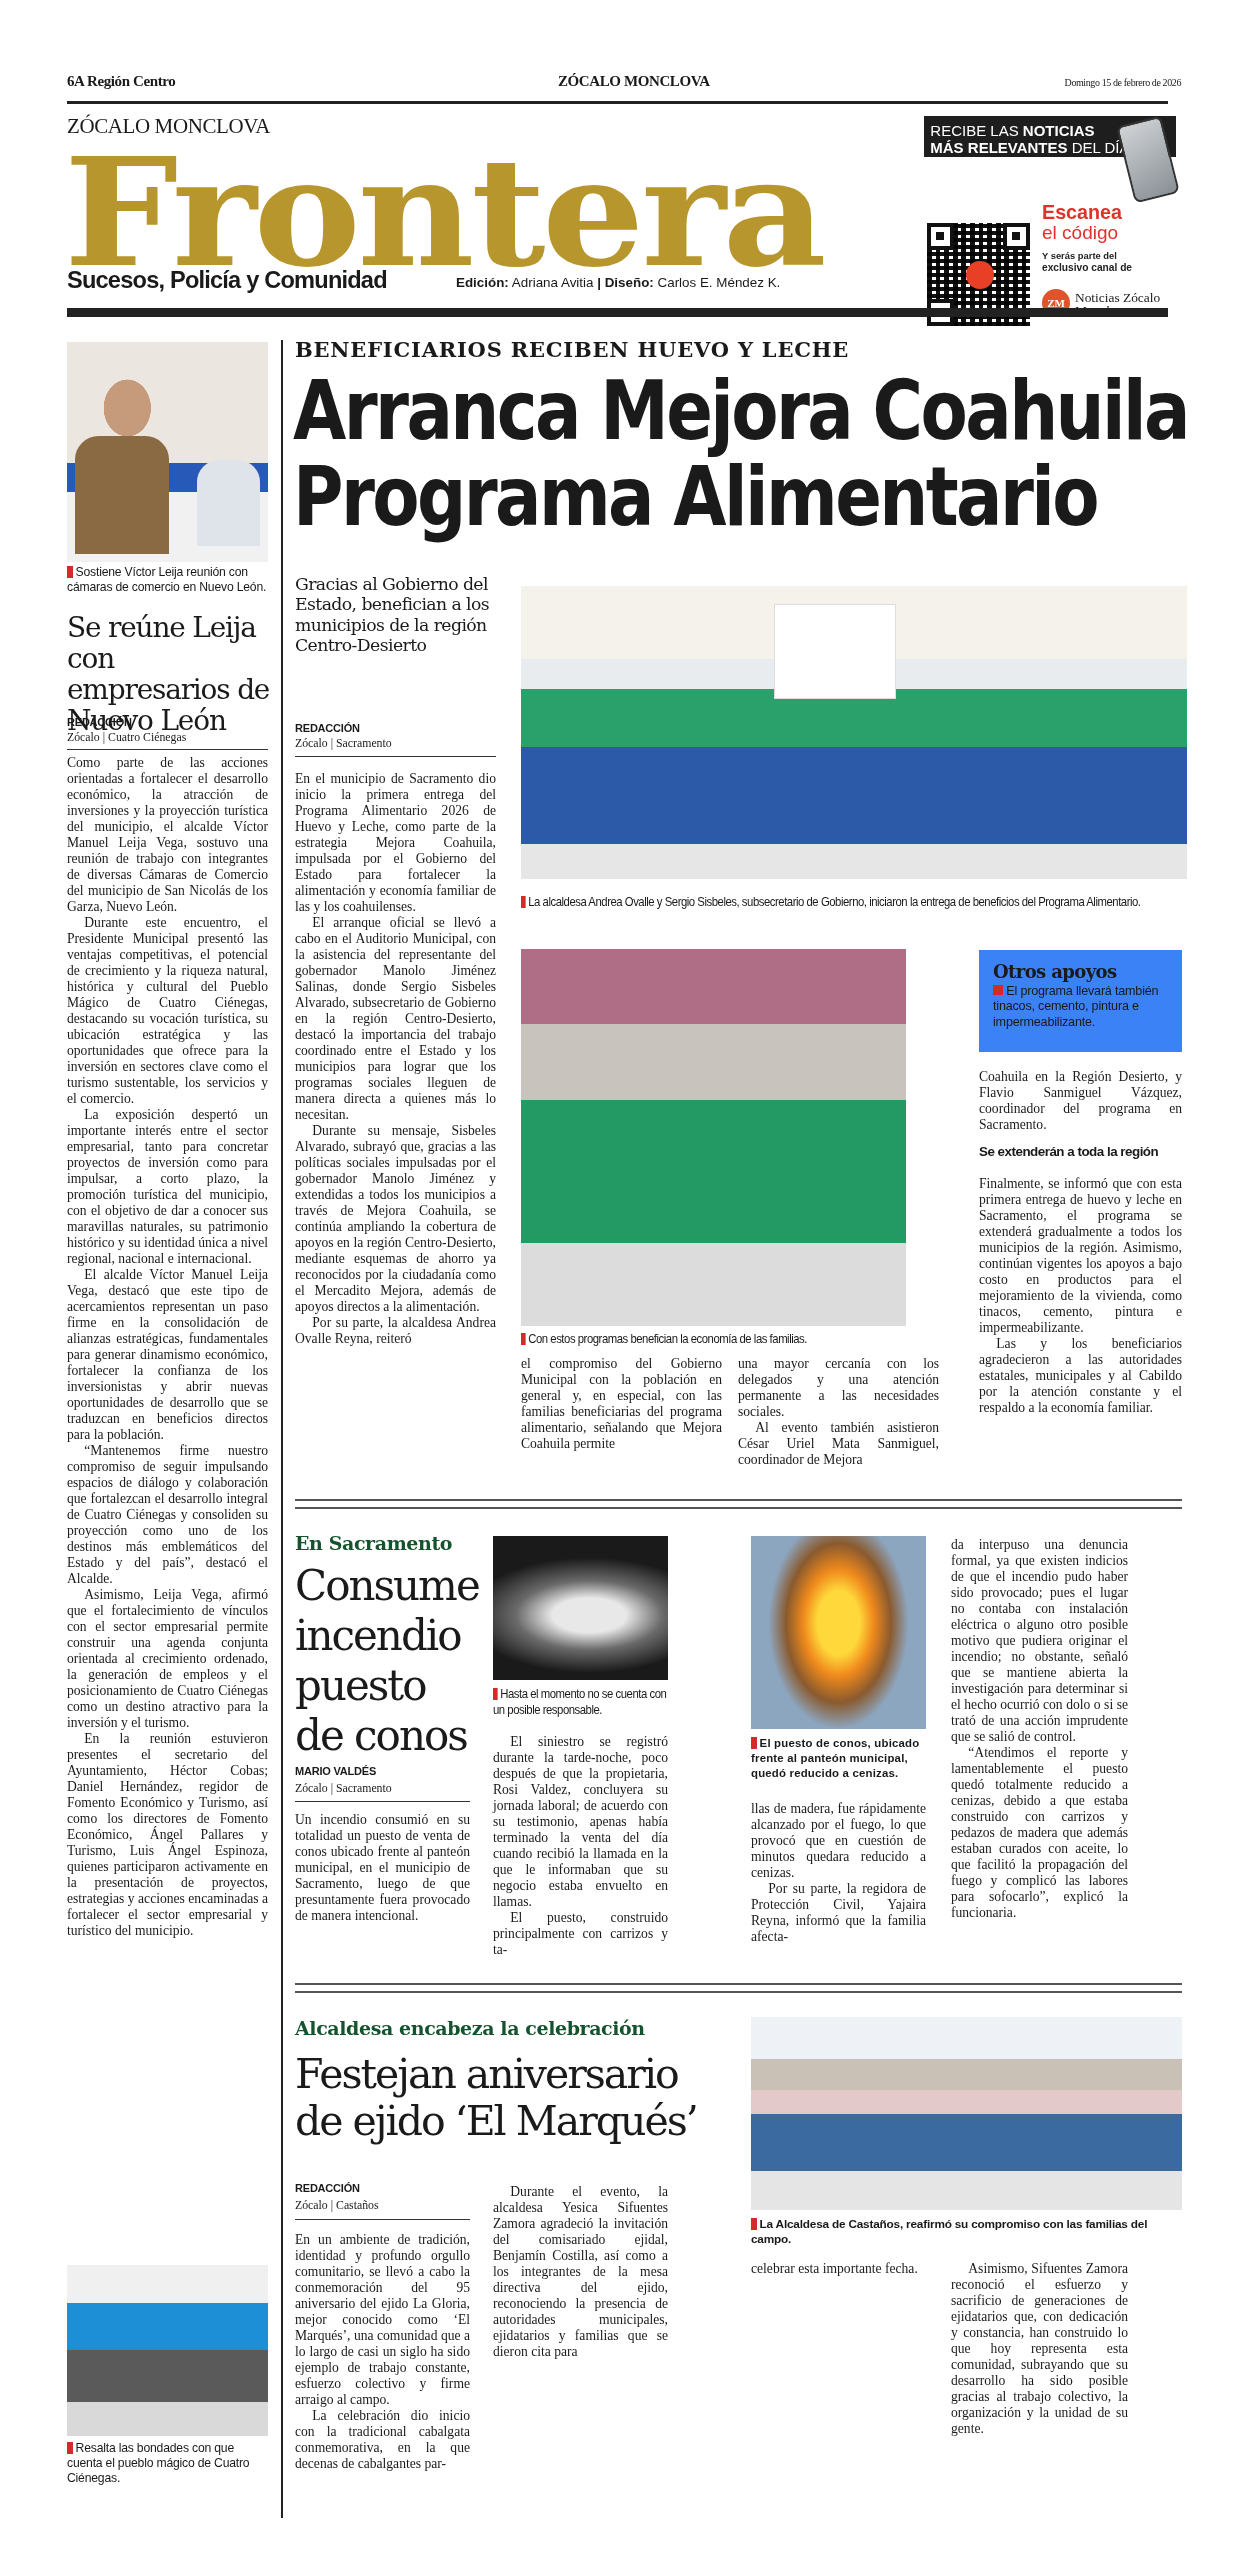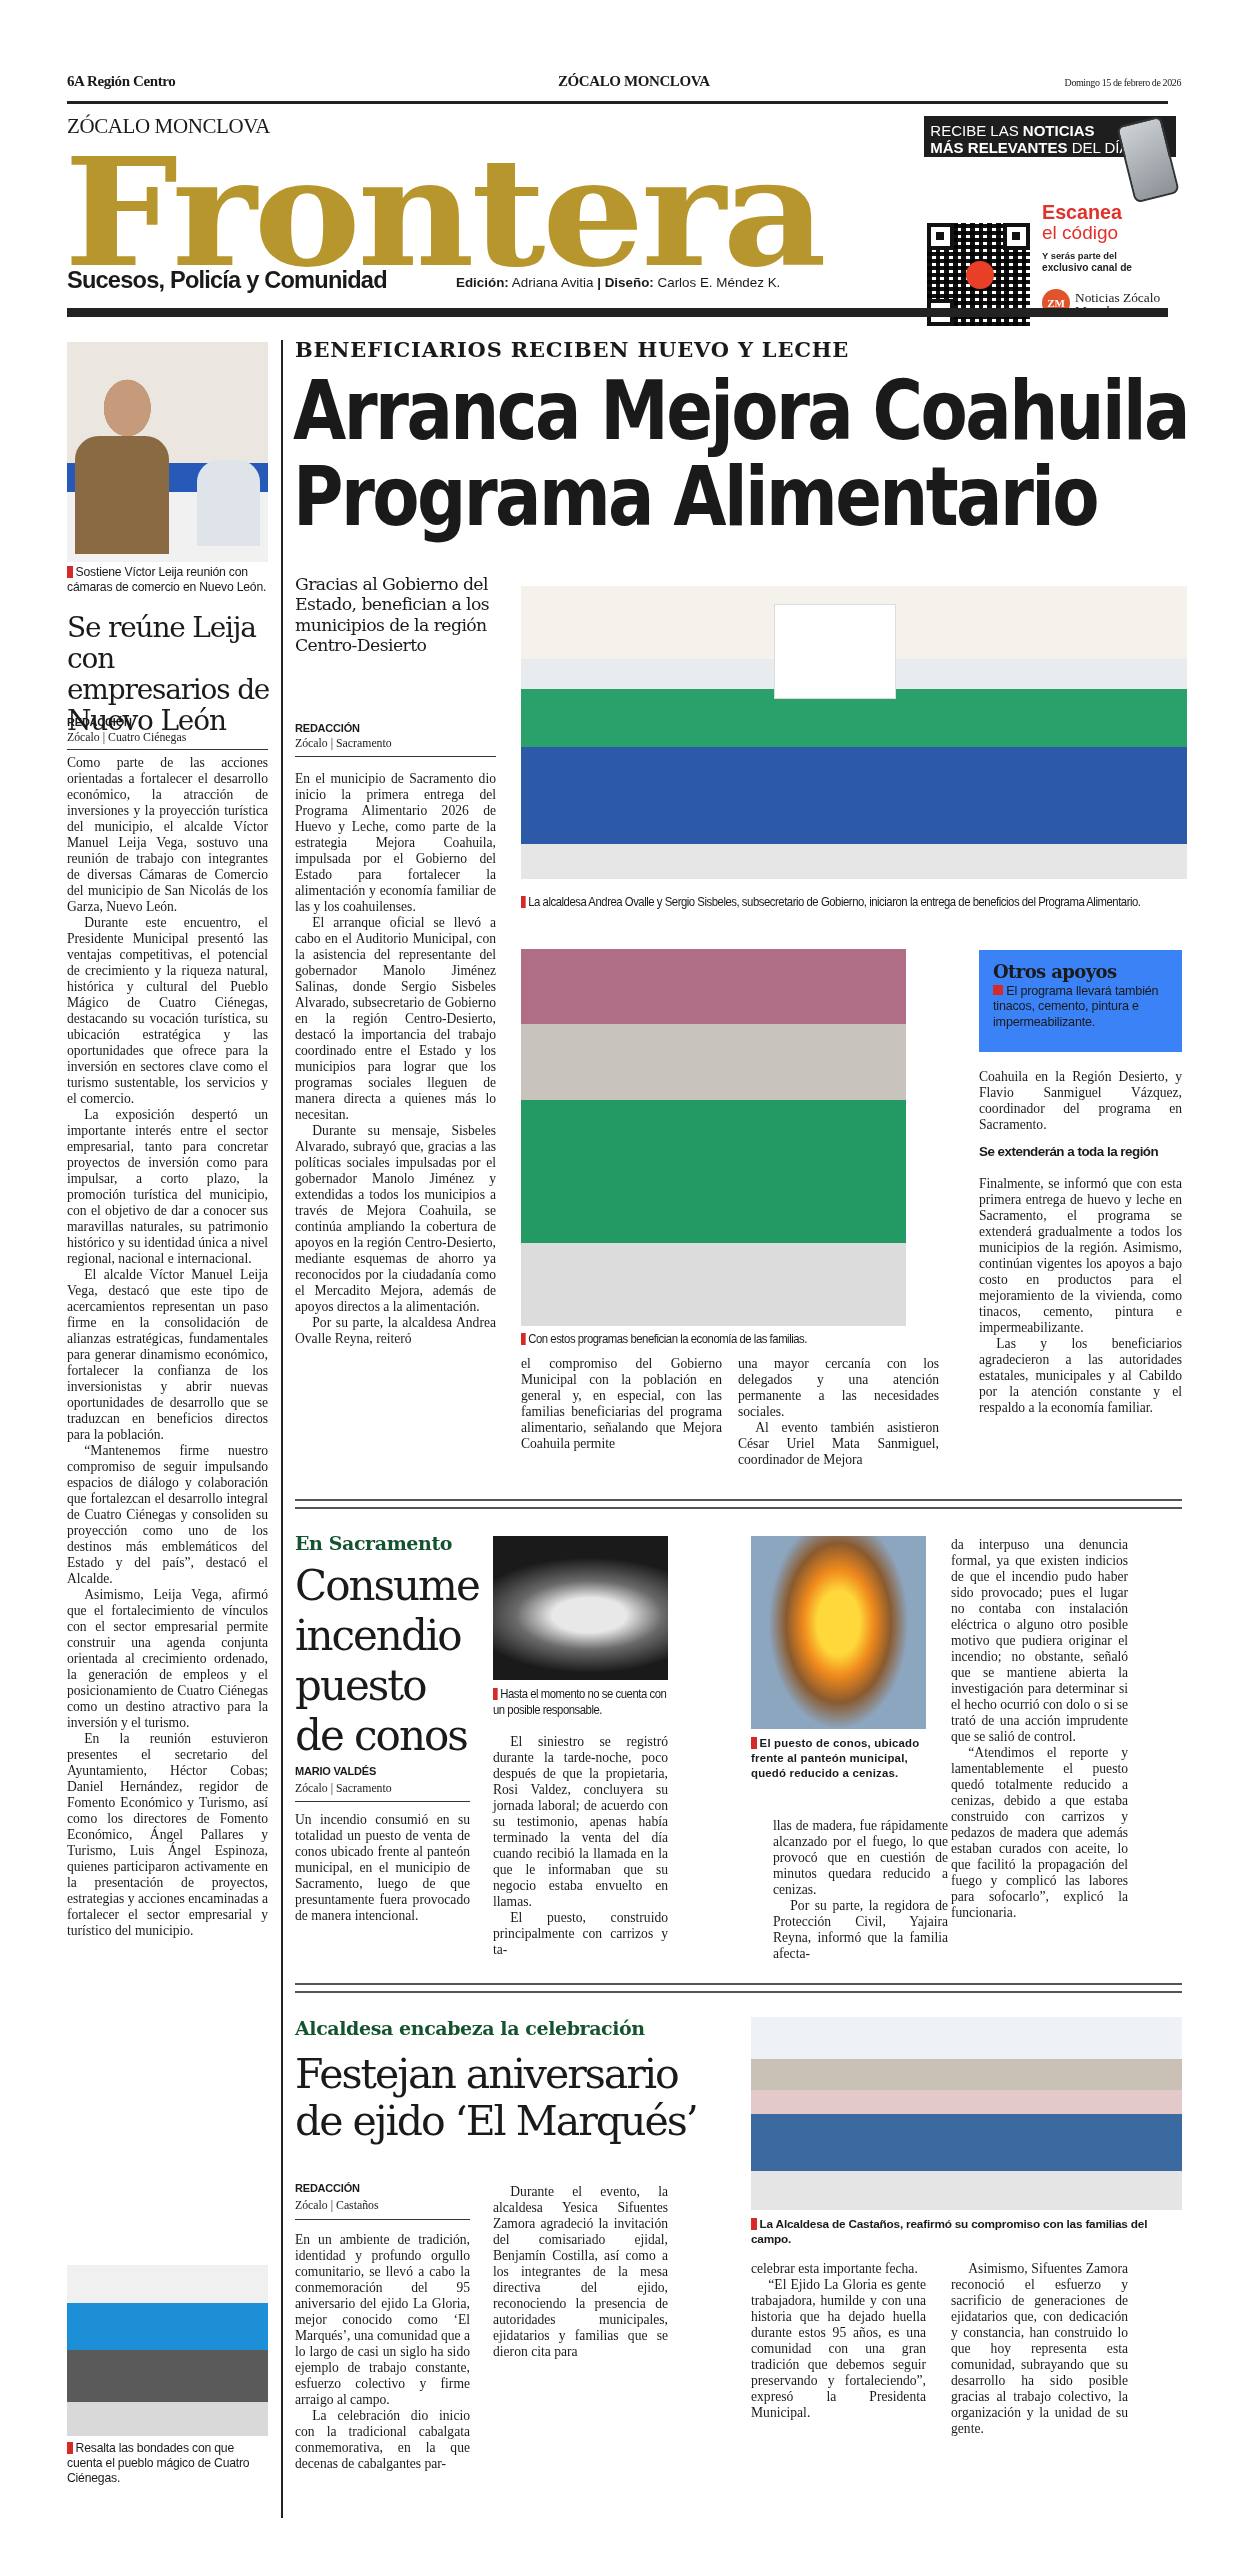--- a/index.html
+++ b/index.html
@@ -205,21 +205,21 @@
 
 <div class="abs photo ph-night" style="left:493px; top:1536px; width:175px; height:144px;"></div>
 <div class="abs caption-cond" style="left:493px; top:1687px; width:189px;"><span class="mark"></span><span>Hasta el momento no se cuenta con un posible responsable.</span></div>
 <div class="abs body" style="left:493px; top:1734px; width:175px;">
   <p>El siniestro se registró durante la tarde-noche, poco después de que la propietaria, Rosi Valdez, concluyera su jornada laboral; de acuerdo con su testimonio, apenas había terminado la venta del día cuando recibió la llamada en la que le informaban que su negocio estaba envuelto en llamas.</p>
   <p>El puesto, construido principalmente con carrizos y ta-</p>
 </div>
 
 <div class="abs photo ph-fire" style="left:751px; top:1536px; width:175px; height:193px;"></div>
 <div class="abs caption" style="left:751px; top:1736px; width:177px; font-weight:bold; font-size:11.4px; letter-spacing:0.2px;"><span class="mark"></span><span>El puesto de conos, ubicado frente al panteón municipal, quedó reducido a cenizas.</span></div>
-<div class="abs body" style="left:773px; top:1801px; width:175px;margin-top:17px;">
+<div class="abs body" style="left:751px; top:1801px; width:175px;">
   <p class="noindent">llas de madera, fue rápidamente alcanzado por el fuego, lo que provocó que en cuestión de minutos quedara reducido a cenizas.</p>
   <p>Por su parte, la regidora de Protección Civil, Yajaira Reyna, informó que la familia afecta-</p>
 </div>
 
 <div class="abs body" style="left:951px; top:1537px; width:177px;">
   <p class="noindent">da interpuso una denuncia formal, ya que existen indicios de que el incendio pudo haber sido provocado; pues el lugar no contaba con instalación eléctrica o alguno otro posible motivo que pudiera originar el incendio; no obstante, señaló que se mantiene abierta la investigación para determinar si el hecho ocurrió con dolo o si se trató de una acción imprudente que se salió de control.</p>
   <p>“Atendimos el reporte y lamentablemente el puesto quedó totalmente reducido a cenizas, debido a que estaba construido con carrizos y pedazos de madera que además estaban curados con aceite, lo que facilitó la propagación del fuego y complicó las labores para sofocarlo”, explicó la funcionaria.</p>
 </div>
 
 <div class="abs hrule" style="left:295px; top:1983px; width:887px;"></div>
@@ -236,18 +236,17 @@
   <p>La celebración dio inicio con la tradicional cabalgata conmemorativa, en la que decenas de cabalgantes par-</p>
 </div>
 <div class="abs body" style="left:493px; top:2184px; width:175px;">
   <p>Durante el evento, la alcaldesa Yesica Sifuentes Zamora agradeció la invitación del comisariado ejidal, Benjamín Costilla, así como a los integrantes de la mesa directiva del ejido, reconociendo la presencia de autoridades municipales, ejidatarios y familias que se dieron cita para</p>
 </div>
 
 <div class="abs photo ph-ejido" style="left:751px; top:2017px; width:431px; height:193px;"></div>
 <div class="abs caption" style="left:751px; top:2217px; width:432px; font-weight:bold; font-size:11.8px;"><span class="mark"></span><span>La Alcaldesa de Castaños, reafirmó su compromiso con las familias del campo.</span></div>
 <div class="abs body" style="left:751px; top:2261px; width:175px;">
   <p class="noindent">celebrar esta importante fecha.</p>
-  <p>“El Ejido La Gloria es gente trabajadora, humilde y con una historia que ha dejado huella durante estos 95 años, es una comunidad con una gran tradición que debemos seguir preservando y fortaleciendo”, expresó la Presidenta Municipal.</p>
 </div>
 <div class="abs body" style="left:951px; top:2261px; width:177px;">
   <p>Asimismo, Sifuentes Zamora reconoció el esfuerzo y sacrificio de generaciones de ejidatarios que, con dedicación y constancia, han construido lo que hoy representa esta comunidad, subrayando que su desarrollo ha sido posible gracias al trabajo colectivo, la organización y la unidad de su gente.</p>
 </div>
 
 
 </body></html>

